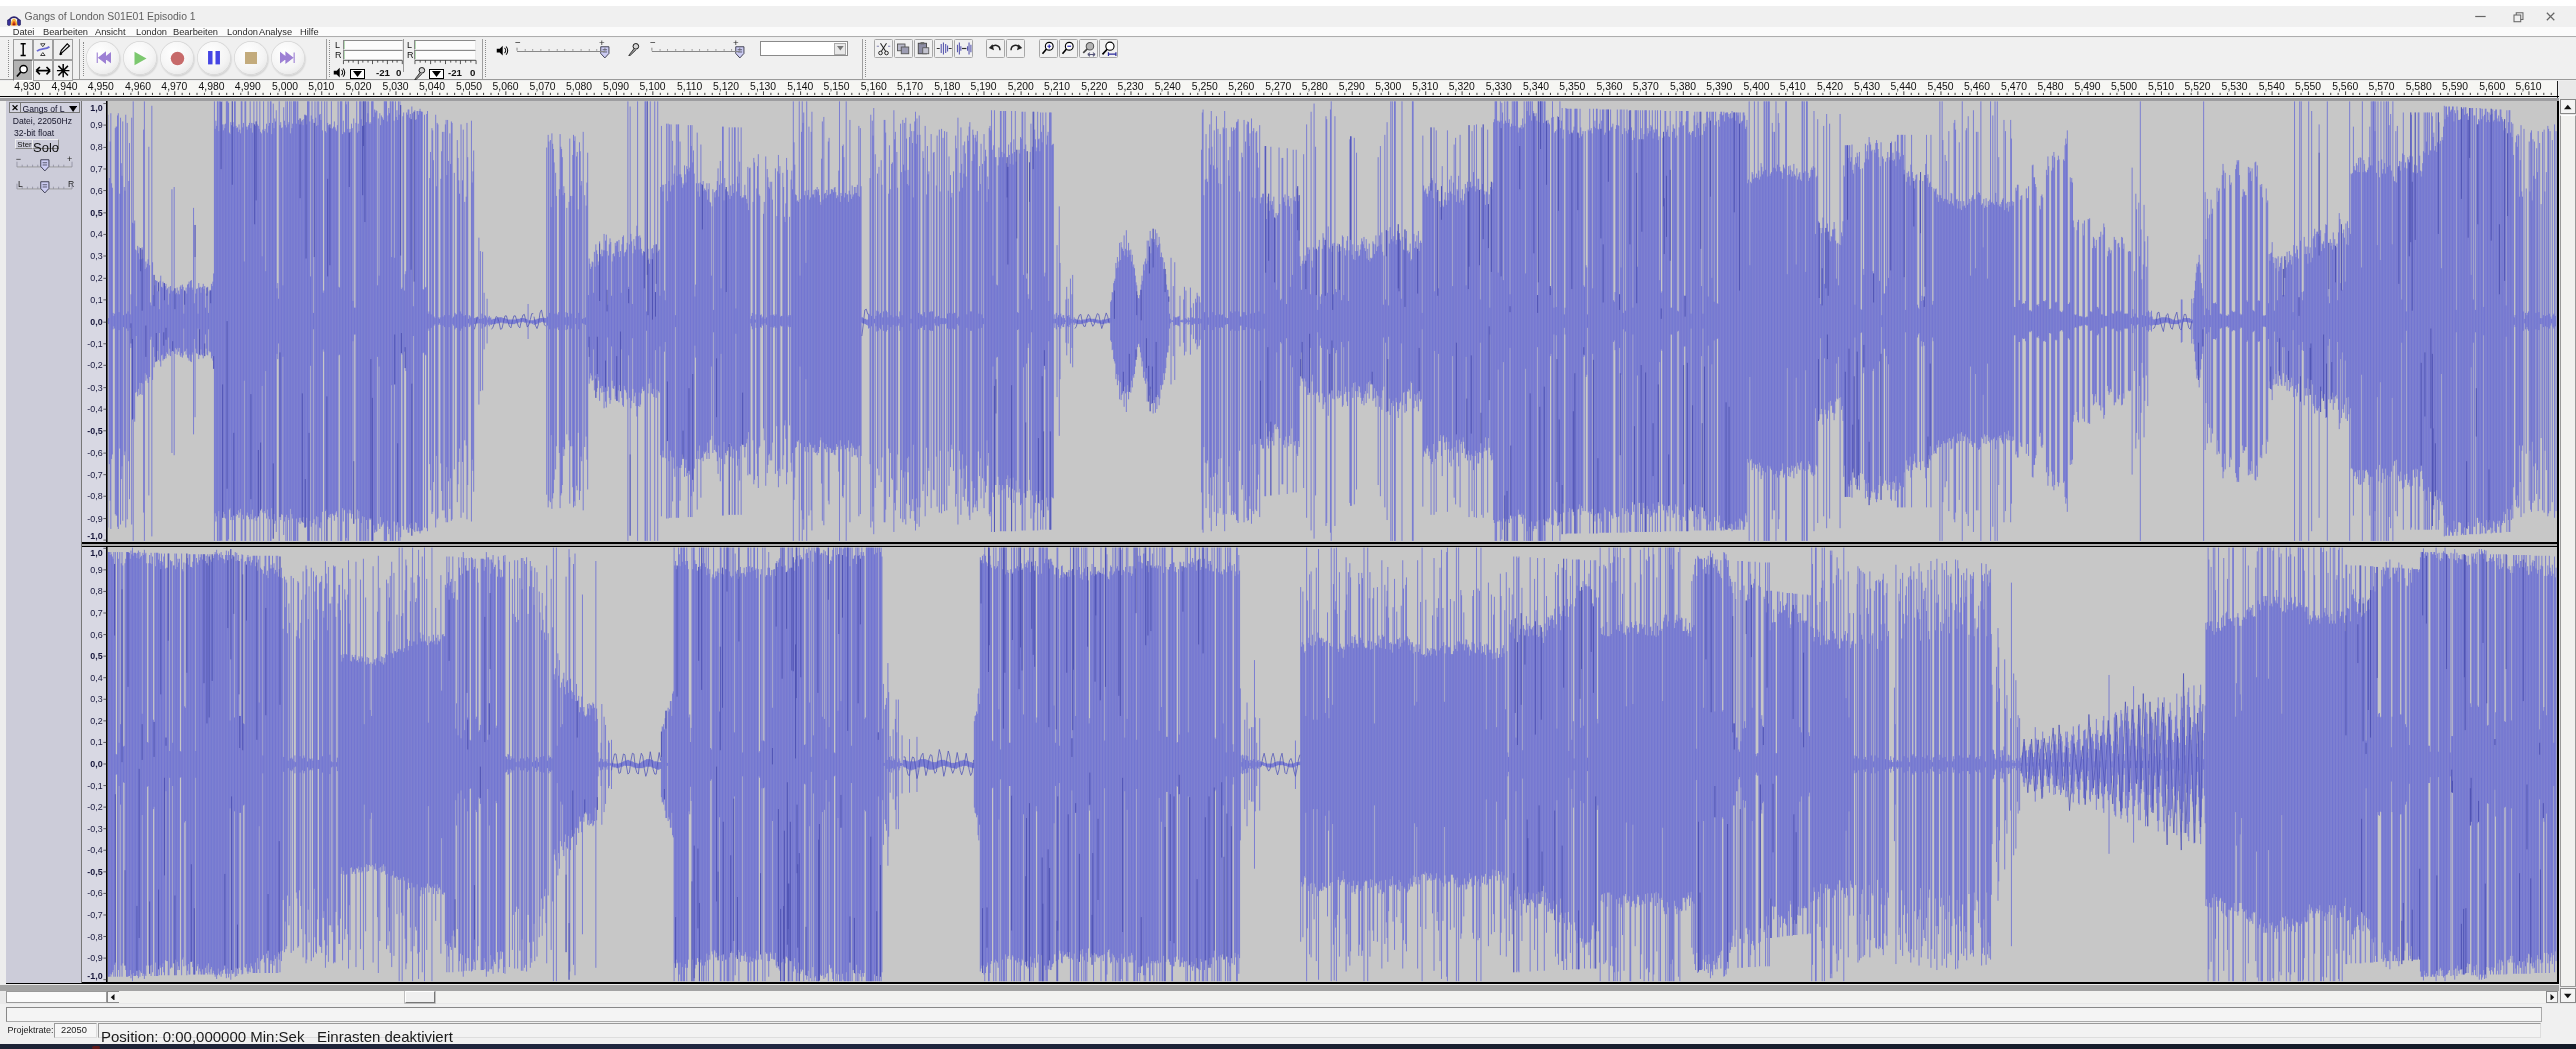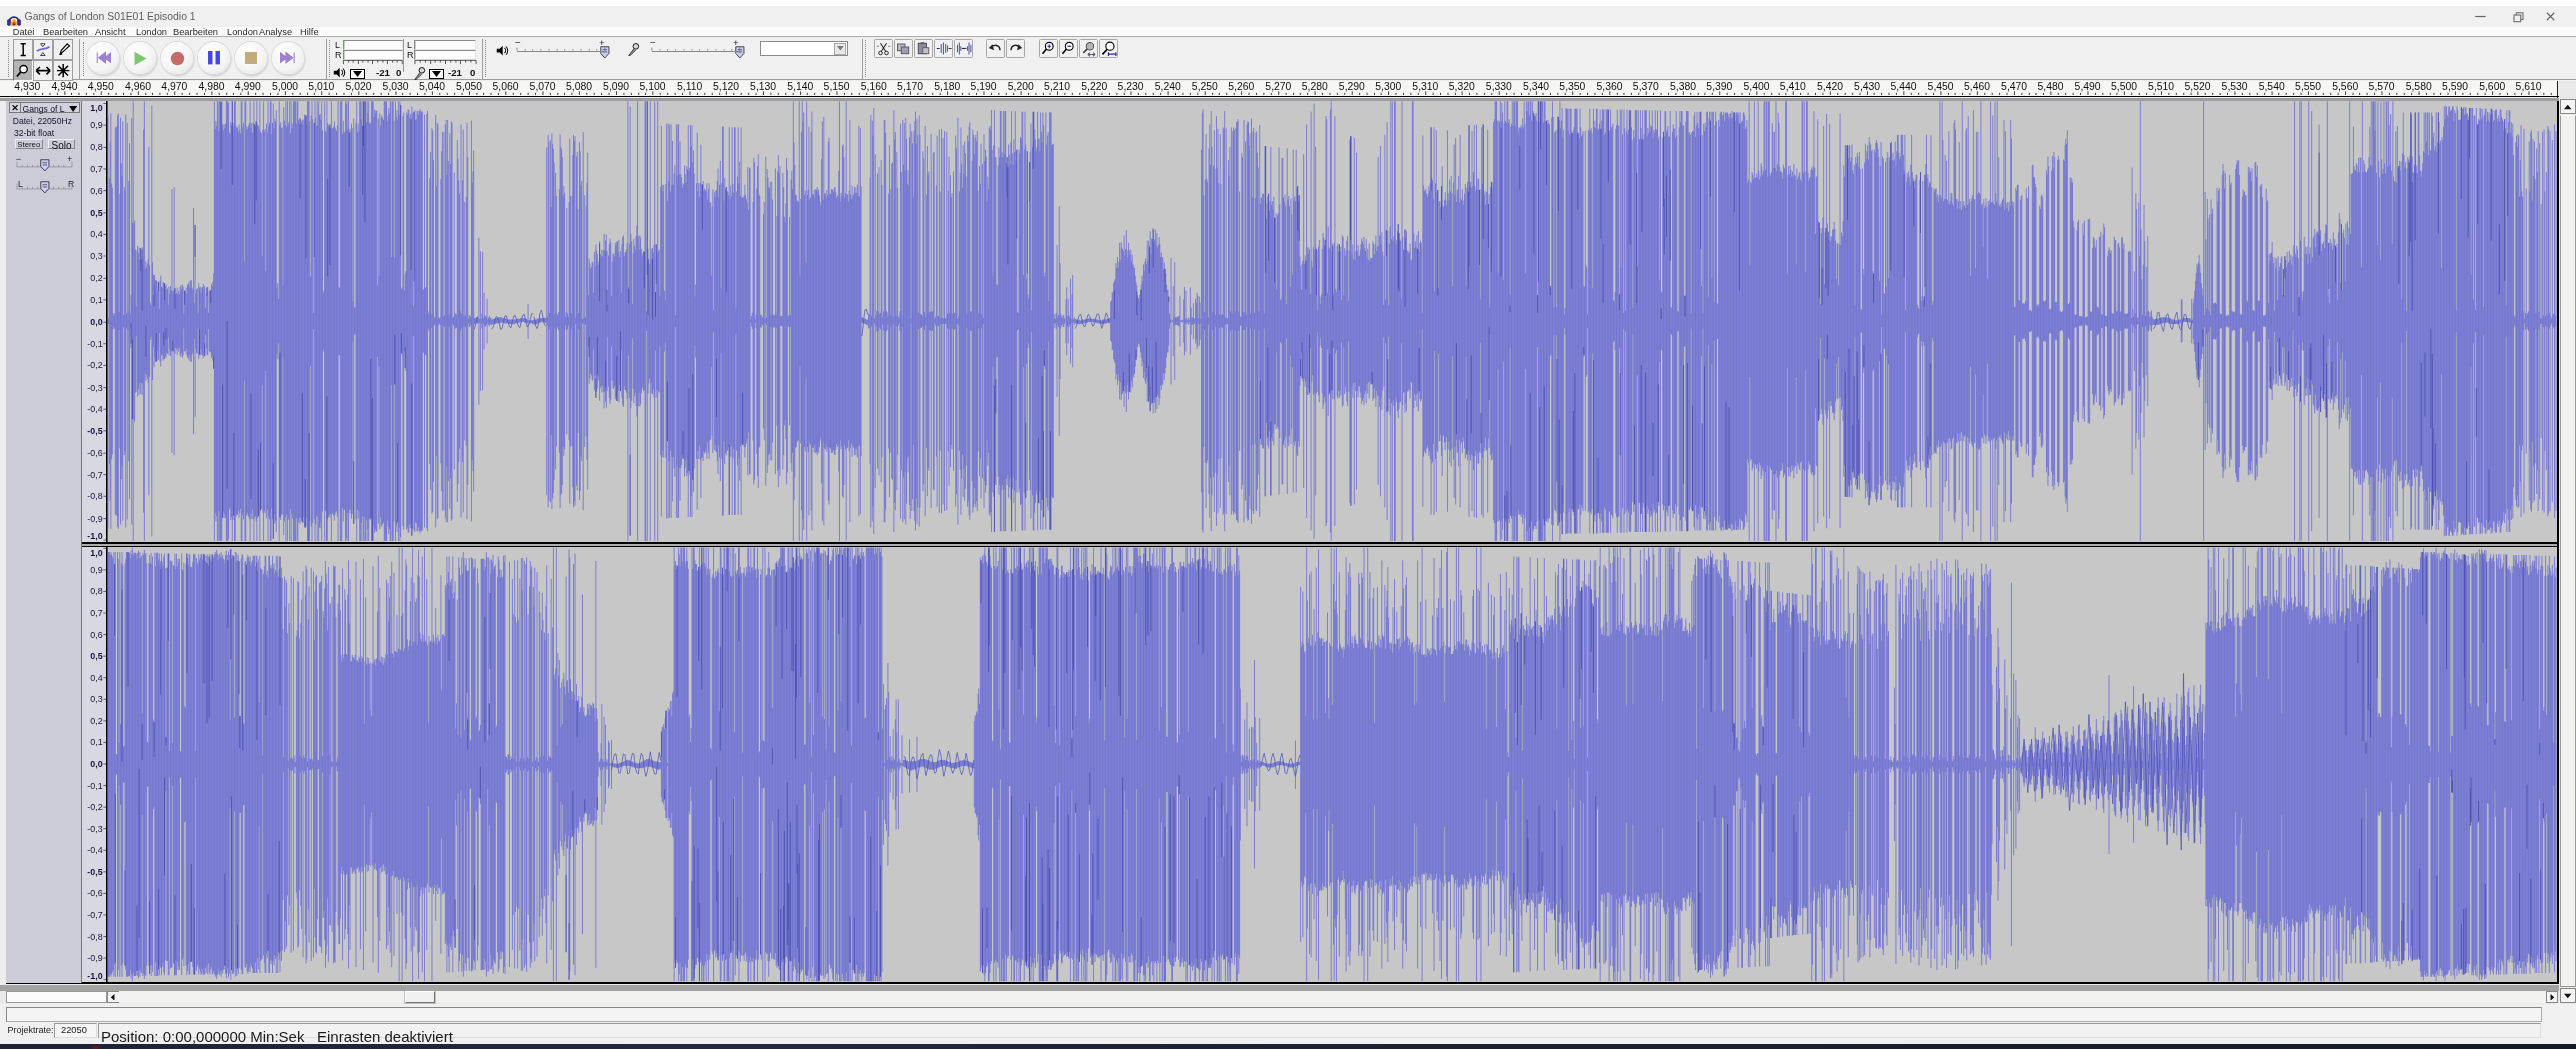--- a/index.html
+++ b/index.html
@@ -400,21 +400,21 @@
 <div class="abs" style="left:9px;top:102px;width:12px;height:11.2px;background:#d6d6e2;border:0.7px solid #777;display:flex;align-items:center;justify-content:center;font-size:9px;font-weight:bold;color:#000">✕</div>
 <div class="abs" style="left:21px;top:102px;width:59px;height:11.2px;background:#d2d2df;border:0.7px solid #777;border-left:none">
   <span style="position:absolute;left:1.5px;top:0.7px;font-size:8.6px;color:#101028">Gangs of L</span>
   <svg class="abs" style="right:2.2px;top:3px" width="8.2" height="6" viewBox="0 0 11 8">
       <path d="M0 0 H11 L5.5 8 Z" fill="#000"></path>
     </svg>
 </div>
 <div class="abs" style="left:12.7px;top:116px;font-size:8.6px;color:#15152a">Datei, 22050Hz</div>
 <div class="abs" style="left:14px;top:128px;font-size:8.6px;color:#15152a">32-bit float</div>
 <div class="abs" style="left:15px;top:139px;width:27.6px;height:10.4px;background:#ccccd9;border:0.7px solid #888;border-top-color:#eee;border-left-color:#eee;text-align:center;font-size:7.8px;color:#111">Stereo</div>
-<div class="abs" style="left:48px;top:139px;width:27px;height:10.4px;background:#ccccd9;border:0.7px solid #888;border-top-color:#eee;border-left-color:#eee;text-align:center;font-size:10px;color:#111">Solo</div>
+<div class="abs" style="left:32px;top:139px;width:27px;height:10.4px;background:#ccccd9;border:0.7px solid #888;border-top-color:#eee;border-left-color:#eee;text-align:center;font-size:13px;color:#111">Solo</div>
 <div class="abs" style="left:15.7px;top:154px;font-size:9px;color:#222">−</div>
 <div class="abs" style="left:67px;top:154px;font-size:9px;color:#222">+</div>
 <svg class="abs" style="left:16.4px;top:158px" width="57" height="13.4" viewBox="0 0 76 18">
   <path d="M1 12 H75" stroke="#999" stroke-width="1.2"></path>
   <path d="M1 5 V12 M8 9 V12 M15 9 V12 M22 9 V12 M29 9 V12 M36 9 V12 M43 9 V12 M50 9 V12 M57 9 V12 M64 9 V12 M75 5 V12" stroke="#88889a" stroke-width="1"></path>
 </svg>
 <div class="abs" style="left:18px;top:179px;font-size:8.6px;color:#222">L</div>
 <div class="abs" style="left:68px;top:179px;font-size:8.6px;color:#222">R</div>
 <svg class="abs" style="left:16.4px;top:180px" width="57" height="13.4" viewBox="0 0 76 18">
   <path d="M1 12 H75" stroke="#999" stroke-width="1.2"></path>

